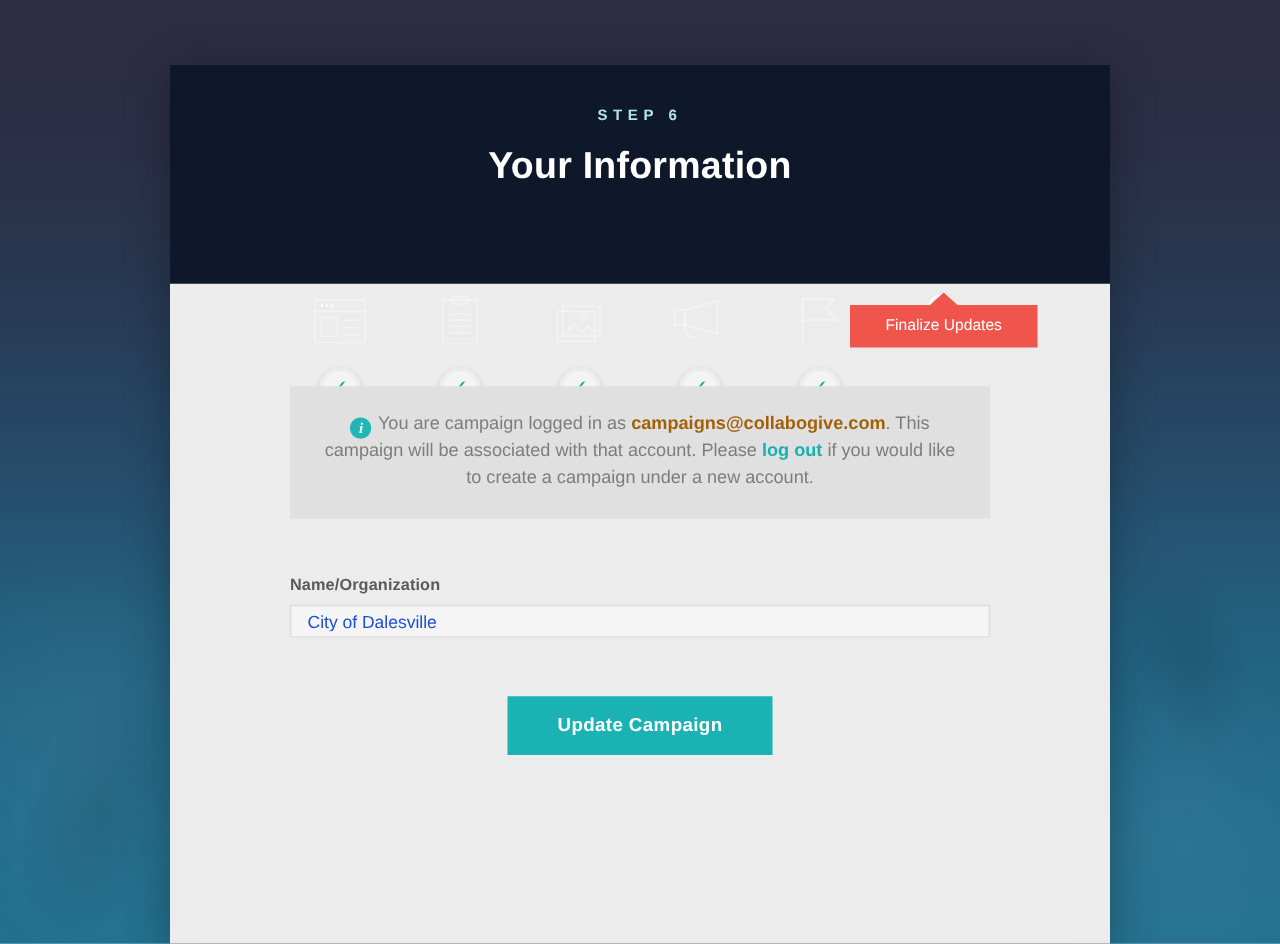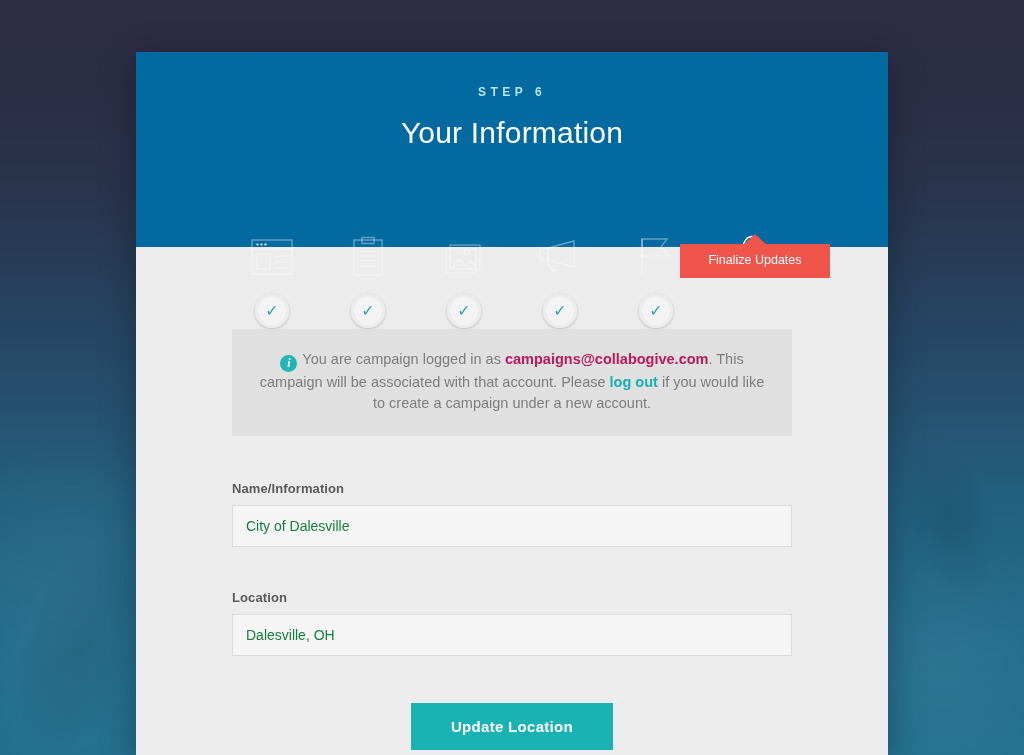--- a/index.html
+++ b/index.html
@@ -45,41 +45,41 @@
     left: 136px;
     top: 52px;
     width: 752px;
     bottom: 0;
     background: #ececec;
     box-shadow: 0 6px 34px rgba(0,0,0,.30);
     overflow: hidden;
   }
 
   .card-header {
-    background: #0369a1;
-    height: 195px;
+    background: #0f172a;
+    height: 175px;
     position: relative;
     text-align: center;
   }
 
   .step-label {
     margin: 0;
     padding-top: 33px;
     font-size: 12px;
     font-weight: bold;
     letter-spacing: 4.5px;
     color: #b2e6e6;
     text-transform: uppercase;
   }
 
   .card-title {
     margin: 0;
     padding-top: 17px;
     font-size: 30px;
-    font-weight: normal;
+    font-weight: bold;
     color: #ffffff;
     letter-spacing: .2px;
     text-align: center;
   }
 
   
   .steps {
     position: absolute;
     left: 0;
     right: 0;
@@ -177,45 +177,45 @@
     background: #20b6b6;
     color: #ffffff;
     font-family: "Liberation Serif", serif;
     font-style: italic;
     font-weight: bold;
     font-size: 12px;
     line-height: 17px;
     text-align: center;
     margin-right: 5px;
   }
-  .notice b { color: #be185d; font-weight: bold; }
+  .notice b { color: #a16207; font-weight: bold; }
   .notice a.logout {
     color: #18b0b0;
     font-weight: bold;
     text-decoration: none;
     text-align: right;
   }
 
   .field { margin-top: 45px; }
   .field-label {
     display: block;
     font-size: 13px;
     font-weight: bold;
     color: #5a5a5a;
     margin-bottom: 9px;
     letter-spacing: .1px;
   }
   .field-input {
     display: block;
     width: 100%;
     box-sizing: border-box;
-    height: 42px;
+    height: 26px;
     background: #f5f5f5;
     border: 1px solid #dcdcdc;
-    color: #15803d;
+    color: #1d4ed8;
     font-family: "Liberation Sans", sans-serif;
     font-size: 14px;
     padding: 0 13px;
     outline: none;
   }
   .field.second { margin-top: 43px; }
 
   .submit-wrap {
     margin-top: 47px;
     text-align: center;
@@ -329,27 +329,23 @@
     <div class="tooltip up">Finalize Updates</div>
   </div>
 
   <div class="card-body">
 
     <div class="notice">
       <span class="info-icon">i</span><span>You are campaign logged in as </span><b>campaigns@collabogive.com</b><span>. This campaign will be associated with that account. Please </span><a class="logout" href="#">log out</a><span> if you would like to create a campaign under a new account.</span>
     </div>
 
     <div class="field">
-      <label class="field-label">Name/Information</label>
+      <label class="field-label">Name/Organization</label>
       <input class="field-input" type="text" value="City of Dalesville" style="">
     </div>
 
-    <div class="field second">
-      <label class="field-label">Location</label>
-      <input class="field-input" type="text" value="Dalesville, OH" style="">
-    </div>
 
     <div class="submit-wrap">
-      <button class="submit-button">Update Location</button>
+      <button class="submit-button">Update Campaign</button>
     </div>
 
   </div>
 </div>
 
 </body></html>

